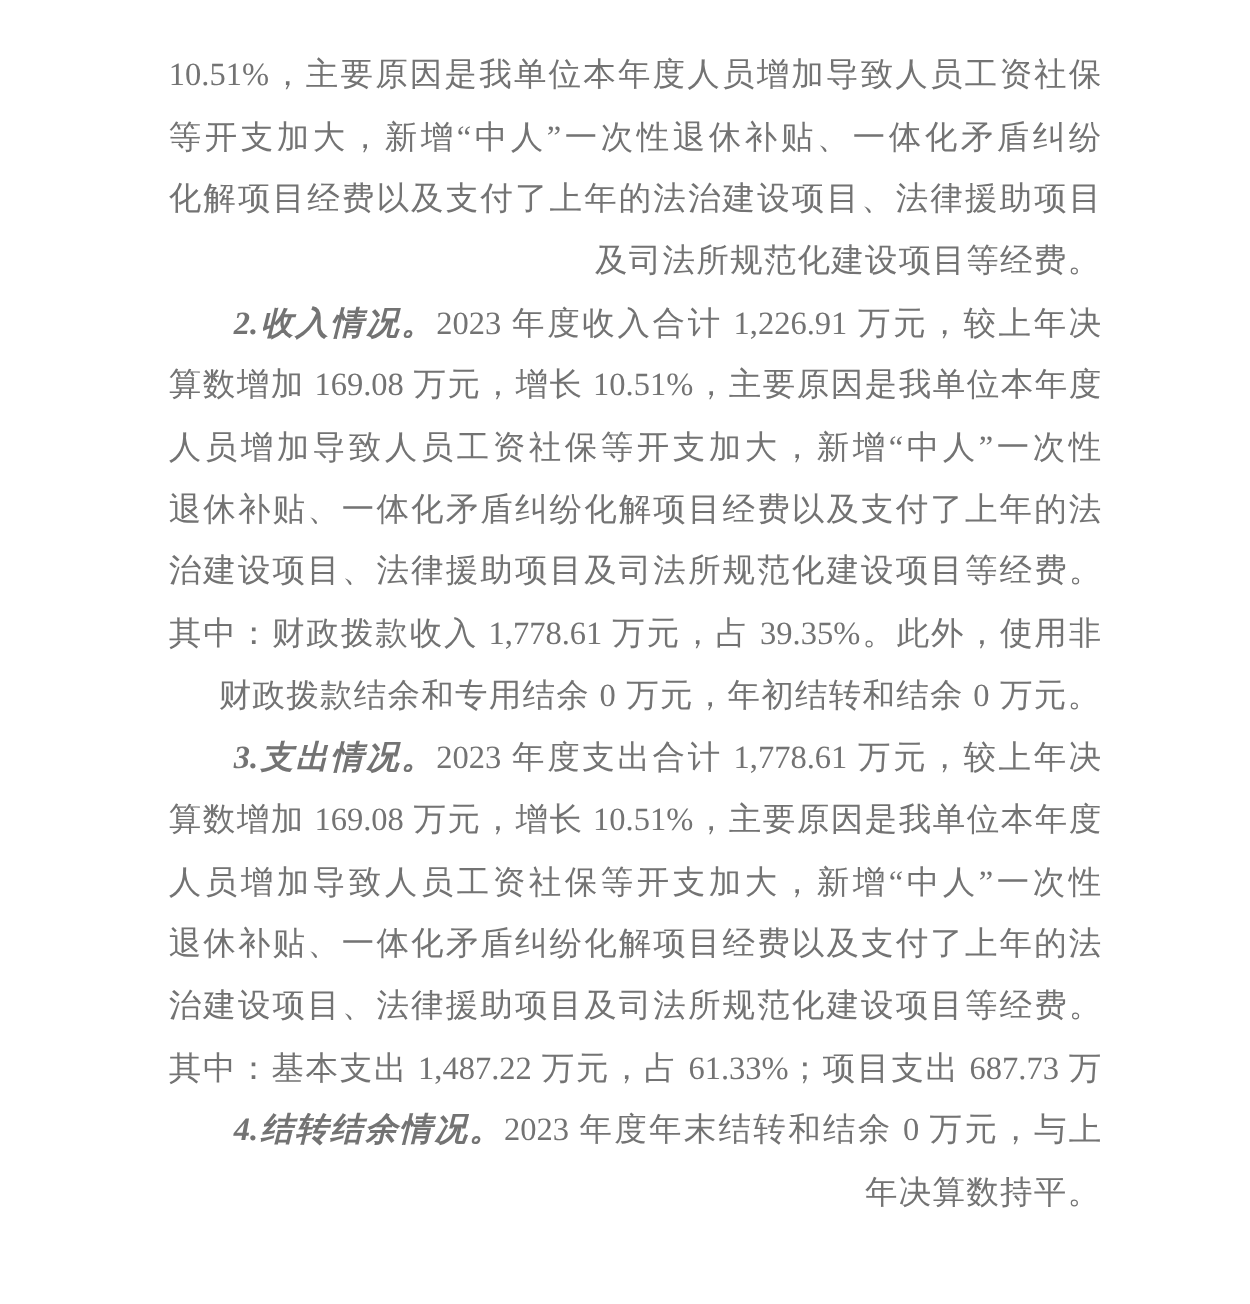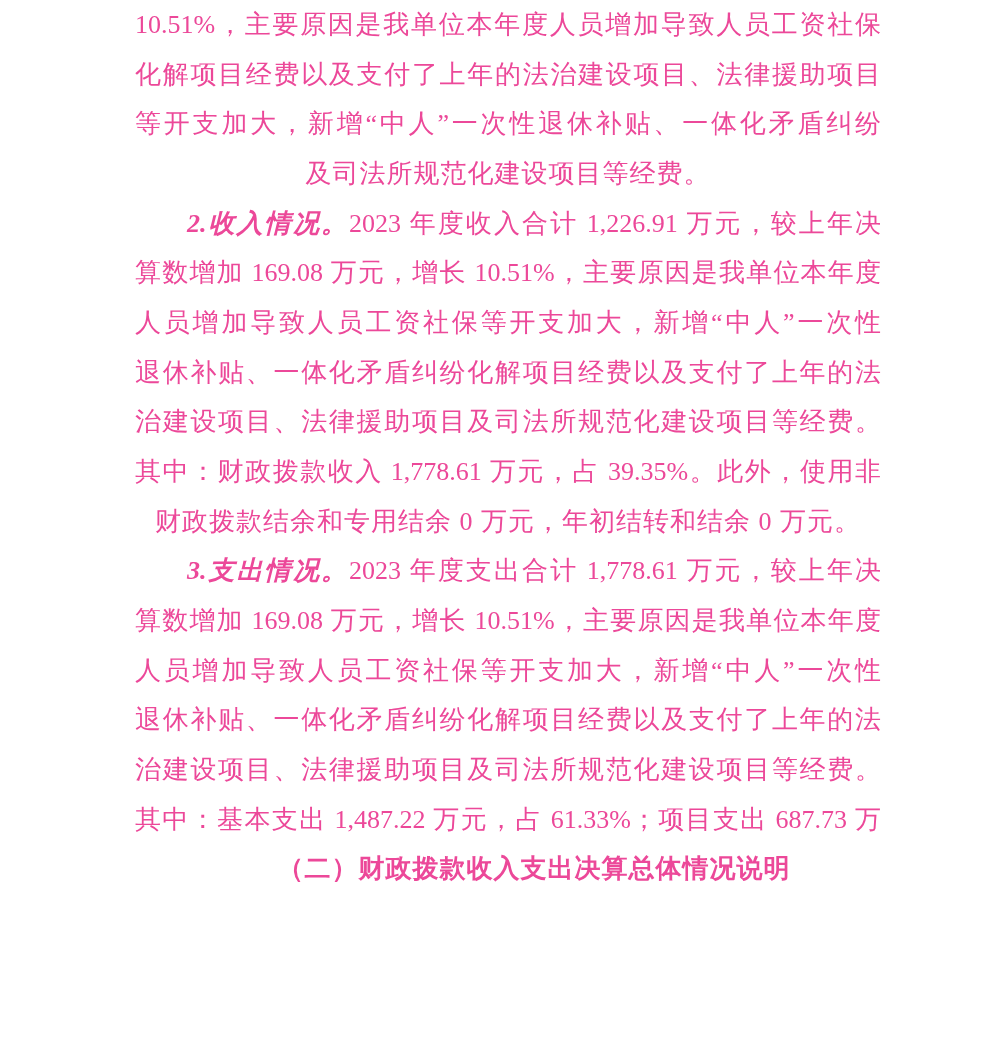--- a/index.html
+++ b/index.html
@@ -8,39 +8,40 @@
     padding: 0;
     background: #ffffff;
   }
   .page {
     position: relative;
     width: 1000px;
     height: 938px;
     background: #ffffff;
     overflow: hidden;
     font-family: "Liberation Serif", "DejaVu Serif", serif;
-    color: #ec4899;
+    color: #737373;
+    margin-top: 35px;
   }
   .doc-body {
     position: absolute;
     left: 135px;
     top: 0;
     width: 746px;
   }
   .para {
     margin: 0;
     padding: 0;
   }
   .line {
     height: 49.67px;
     line-height: 49.67px;
     font-size: 26px;
     white-space: nowrap;
     letter-spacing: 1px;
-    text-align: center;
+    text-align: right;
   }
   .line.just {
     letter-spacing: 0;
     text-align: justify;
     text-align-last: justify;
     text-justify: inter-character;
     white-space: normal;
   }
   .line.ind {
     text-indent: 52px;
@@ -57,38 +58,42 @@
     font-weight: 700;
   }
 </style>
 </head>
 <body>
 
 <div class="page">
   <div class="doc-body">
       <div class="para">
         <div class="line just"><span class="seg">10.51%，主要原因是我单位本年度人员增加导致人员工资社保</span></div>
+        <div class="line just"><span class="seg">等开支加大，新增“中人”一次性退休补贴、一体化矛盾纠纷</span></div>
         <div class="line just"><span class="seg">化解项目经费以及支付了上年的法治建设项目、法律援助项目</span></div>
-        <div class="line just"><span class="seg">等开支加大，新增“中人”一次性退休补贴、一体化矛盾纠纷</span></div>
         <div class="line"><span class="seg">及司法所规范化建设项目等经费。</span></div>
       </div>
       <div class="para">
         <div class="line just ind"><span class="seg bold">2.收入情况。</span><span class="seg">2023 年度收入合计 1,226.91 万元，较上年决</span></div>
         <div class="line just"><span class="seg">算数增加 169.08 万元，增长 10.51%，主要原因是我单位本年度</span></div>
         <div class="line just"><span class="seg">人员增加导致人员工资社保等开支加大，新增“中人”一次性</span></div>
         <div class="line just"><span class="seg">退休补贴、一体化矛盾纠纷化解项目经费以及支付了上年的法</span></div>
         <div class="line just"><span class="seg">治建设项目、法律援助项目及司法所规范化建设项目等经费。</span></div>
         <div class="line just"><span class="seg">其中：财政拨款收入 1,778.61 万元，占 39.35%。此外，使用非</span></div>
         <div class="line"><span class="seg">财政拨款结余和专用结余 0 万元，年初结转和结余 0 万元。</span></div>
       </div>
       <div class="para">
         <div class="line just ind"><span class="seg bold">3.支出情况。</span><span class="seg">2023 年度支出合计 1,778.61 万元，较上年决</span></div>
         <div class="line just"><span class="seg">算数增加 169.08 万元，增长 10.51%，主要原因是我单位本年度</span></div>
         <div class="line just"><span class="seg">人员增加导致人员工资社保等开支加大，新增“中人”一次性</span></div>
         <div class="line just"><span class="seg">退休补贴、一体化矛盾纠纷化解项目经费以及支付了上年的法</span></div>
         <div class="line just"><span class="seg">治建设项目、法律援助项目及司法所规范化建设项目等经费。</span></div>
         <div class="line just"><span class="seg">其中：基本支出 1,487.22 万元，占 61.33%；项目支出 687.73 万</span></div>
       </div>
       <div class="para">
+        <div class="line just ind"><span class="seg bold">4.结转结余情况。</span><span class="seg">2023 年度年末结转和结余 0 万元，与上</span></div>
+        <div class="line"><span class="seg">年决算数持平。</span></div>
+      </div>
+      <div class="para">
         <div class="line ind"><span class="seg kai">（二）财政拨款收入支出决算总体情况说明</span></div>
       </div>
     </div>
 </div>
 
 </body></html>

